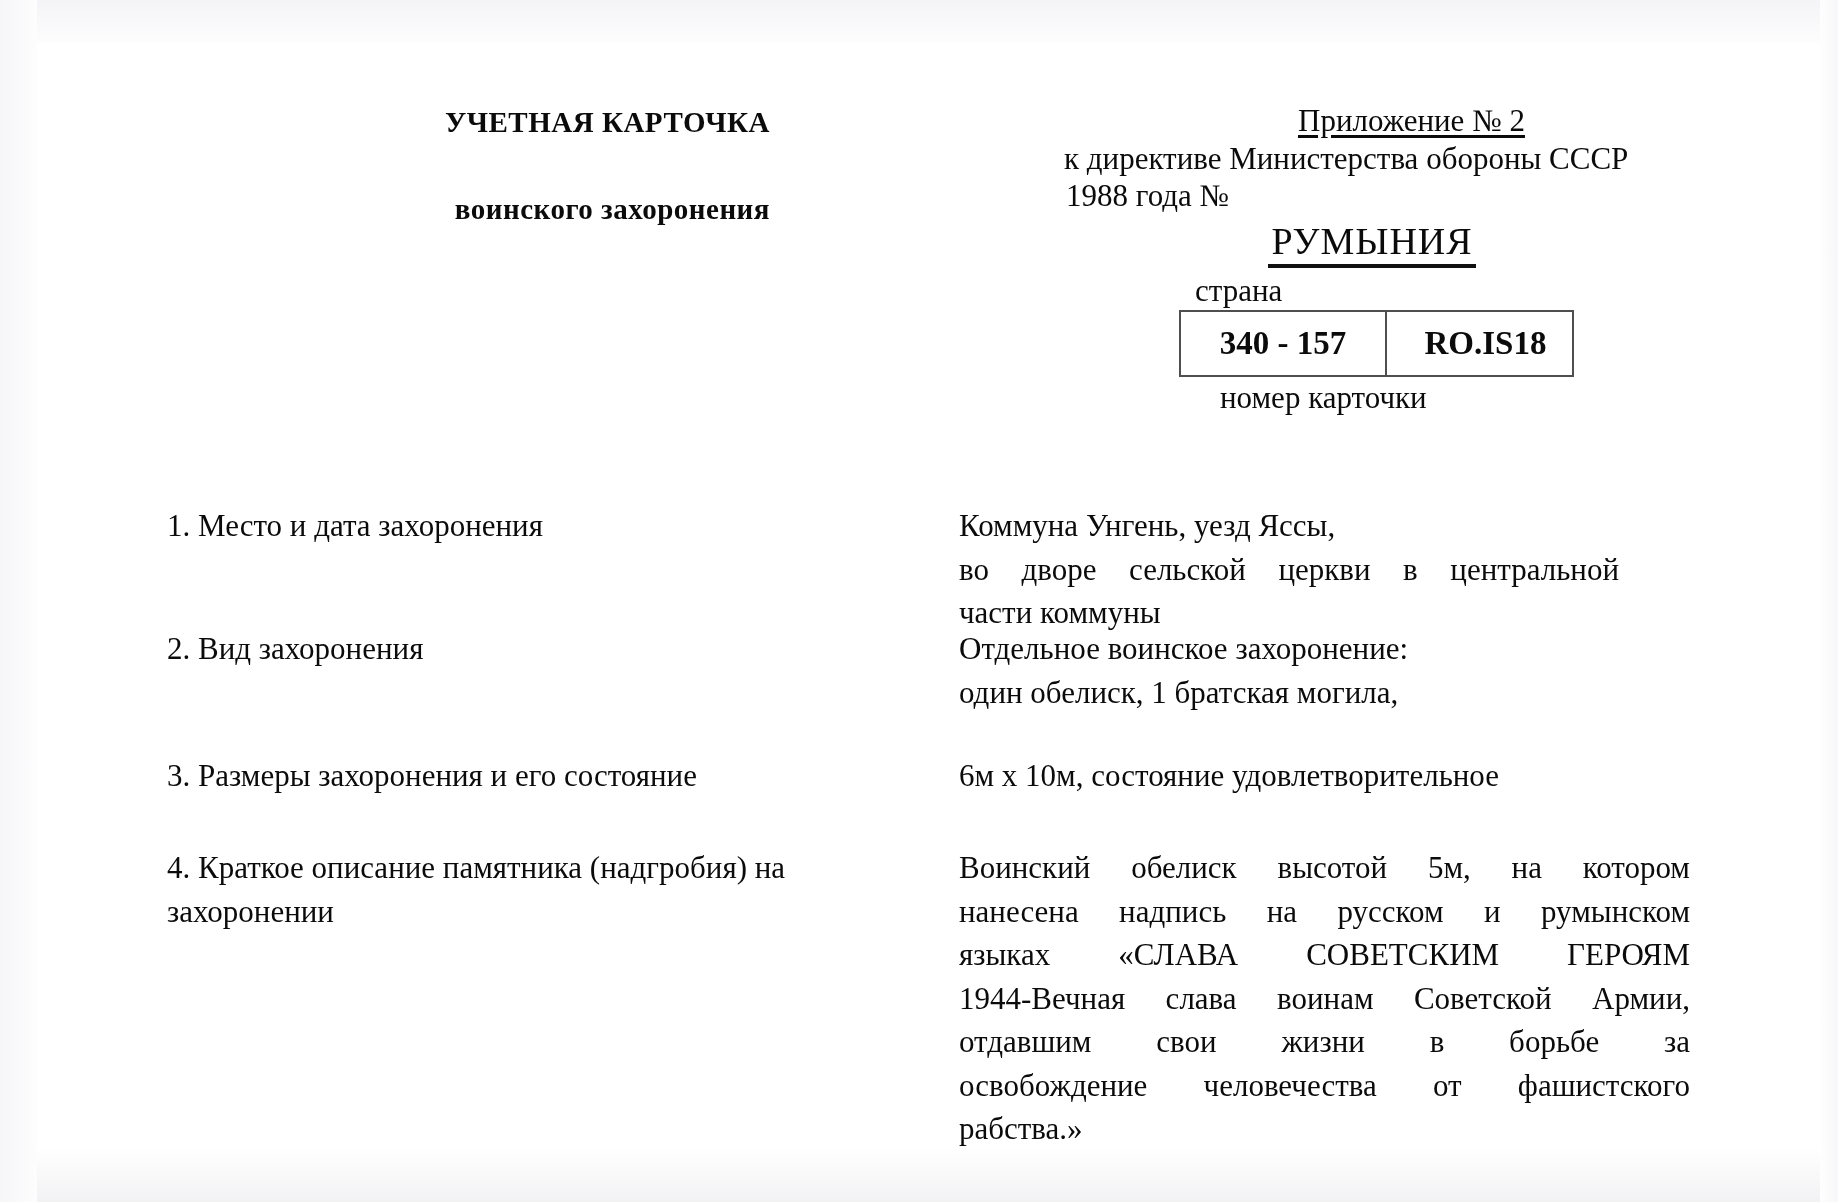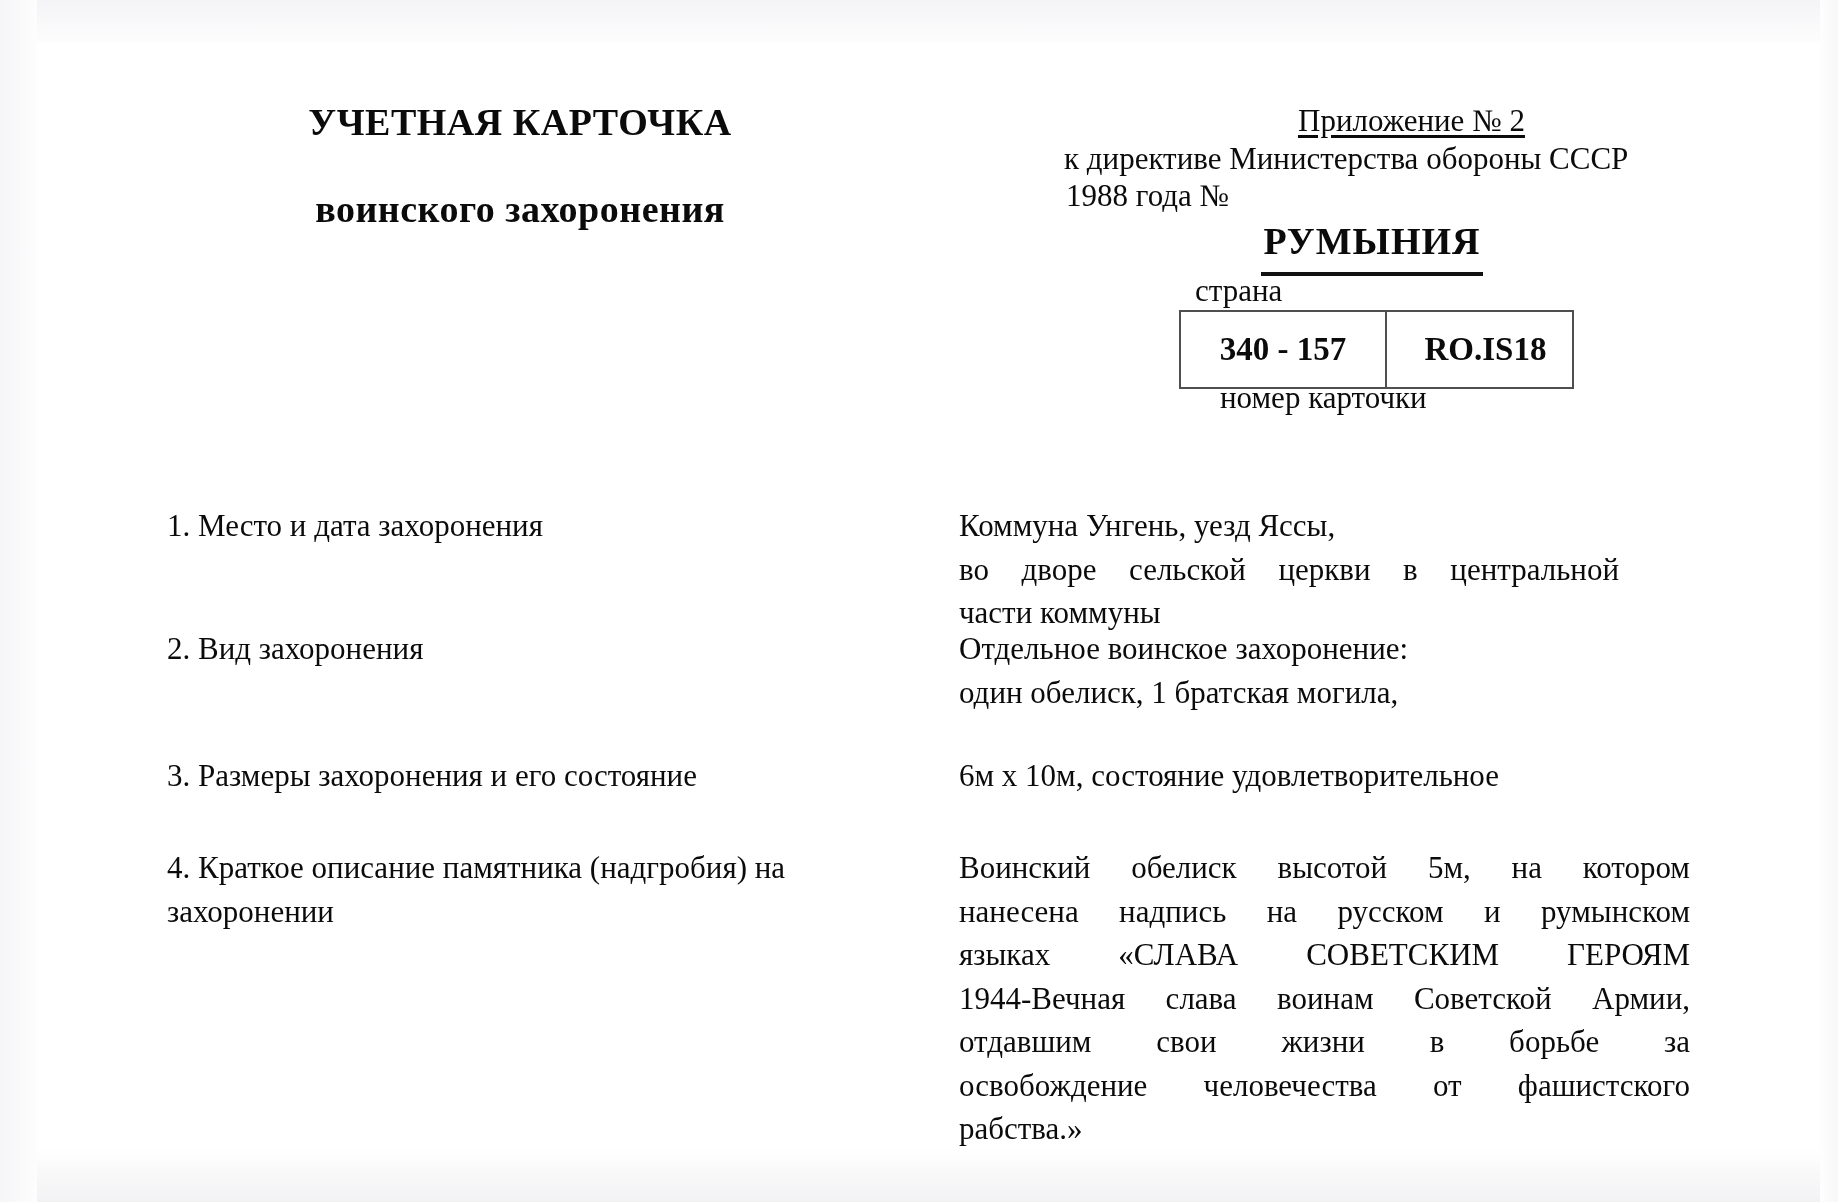--- a/index.html
+++ b/index.html
@@ -23,54 +23,54 @@
                  background: linear-gradient(90deg, #f6f6f8, #fdfdfe); }
   .edge-bottom { position:absolute; left:0; right:0; bottom:0; height:55px;
                  background: linear-gradient(#ffffff, #f2f2f4); }
   .edge-right  { position:absolute; top:0; bottom:0; right:0; width:18px;
                  background: linear-gradient(90deg, #fefefe, #f7f7f9); }
 
   .abs { position: absolute; }
 
   .doc-title {
     left: 270px; width: 500px;
-    text-align: center;
+    text-align: right;
     font-weight: bold;
-    font-size: 38px;
+    font-size: 29px;
     line-height: 42px;
     letter-spacing: 0.5px;
   }
 
   .appx {
     font-size: 31px;
     line-height: 37px;
     white-space: nowrap;
   }
   .appx-1 { text-decoration: underline; text-underline-offset: 4px; margin-left: 16px; }
 
   .country-wrap { left: 1222px; width: 300px; top: 220px; text-align: center; }
   .country {
     display: inline-block;
-    font-weight: bold;
+    font-weight: normal;
     font-size: 38px;
     letter-spacing: 1px;
     border-bottom: 4px solid #111;
-    padding: 0 3px 10px 3px;
+    padding: 0 3px 2px 3px;
     line-height: 42px;
     text-align: center;
   }
   .caption {
     font-size: 31px;
     line-height: 36px;
     text-align: left;
   }
 
   .code-box {
     left: 1179px; top: 310px;
-    width: 395px; height: 79px;
+    width: 395px; height: 67px;
     border: 2px solid #4f4f4f;
     box-sizing: border-box;
     display: flex;
     background: #fff;
   }
   .code-cell {
     display: flex;
     align-items: center;
     justify-content: center;
     font-weight: bold;

